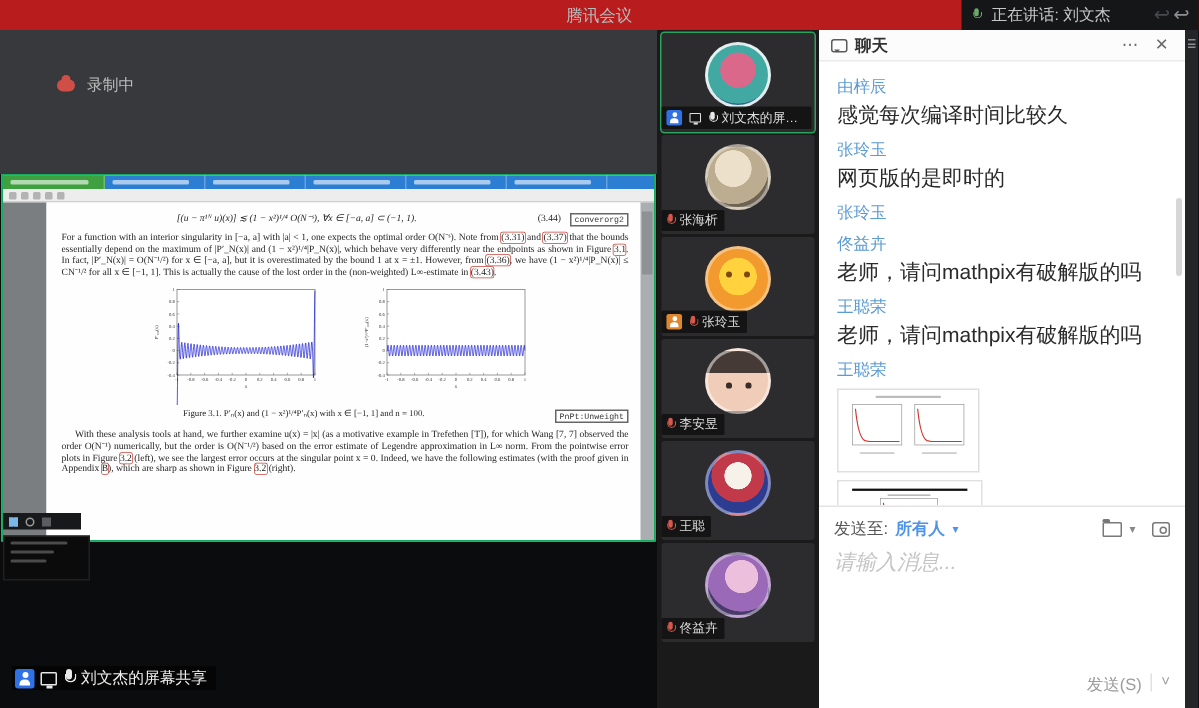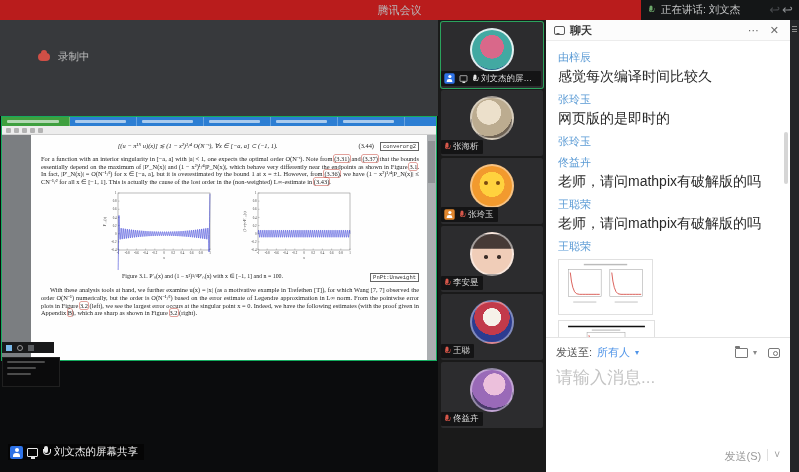--- a/index.html
+++ b/index.html
@@ -129,31 +129,31 @@
   .hicon { font-size:11px; color:#6a6a6a; line-height:20px; padding:0 3px; }
   .chat-msgs { position:absolute; left:0; top:21px; right:0; height:296px; padding:3px 12px 0 12px; overflow:hidden; }
   .msg-name { font-size:11px; color:#5b9bd5; margin-top:6px; }
   .msg-text { font-size:14px; color:#2a2a2a; margin-top:3px; }
   .msg-img { border:1px solid #e0e0e0; background:#fff; margin-top:5px; display:block; }
   .chat-scroll { position:absolute; right:2px; top:112px; width:4px; height:52px; background:#d6d6d6; border-radius:2px; }
 
   .chat-footer { position:absolute; left:0; bottom:0; right:0; height:135px; border-top:1px solid #e4e4e4; background:#fff; }
   .send-to-row { display:flex; align-items:center; padding:7px 10px 0 10px; gap:5px; }
   .send-to-label { font-size:11px; color:#555; }
-  .send-to-value { font-size:11px; color:#4f94e8; }
+  .send-to-value { font-size:11px; color:#4f94e8;font-weight:bold; }
   .caret { font-size:8px; color:#4f94e8; }
   .send-to-row .fspace { flex:1; }
   .i-folder { position:relative; width:13px; height:10px; border:1px solid #787878; border-radius:1px; flex:none; }
   .i-folder::before { content:""; position:absolute; left:-1px; top:-3px; width:5px; height:2px;
     background:#787878; border-radius:1px 1px 0 0; }
   .caret.gray { color:#888; }
   .i-shot { position:relative; width:12px; height:10px; border:1px solid #787878; border-radius:2px; flex:none; margin-left:6px; }
   .i-shot::after { content:""; position:absolute; left:3.5px; top:2.5px; width:3px; height:3px;
     border:1px solid #787878; border-radius:50%; }
-  .chat-input { padding:6px 10px; font-size:17px; color:#c4c4c4; }
+  .chat-input { padding:6px 10px; font-size:14px; color:#c4c4c4;font-style:italic; }
   .send-row { position:absolute; right:10px; bottom:8px; display:flex; align-items:flex-start; gap:6px; }
   .send-btn { font-size:11px; color:#9b9b9b; }
   .send-sep { width:1px; height:12px; background:#e0e0e0; }
   .send-caret { font-size:10px; color:#9b9b9b; }
 
   
   .edge-strip { position:absolute; left:790px; top:0; width:9px; height:452px; background:#232528; }
   .hamburger { margin:6px auto 0 auto; width:5px; }
   .hamburger div { height:1px; background:#8d8d8d; margin-bottom:1.5px; }
 </style>

